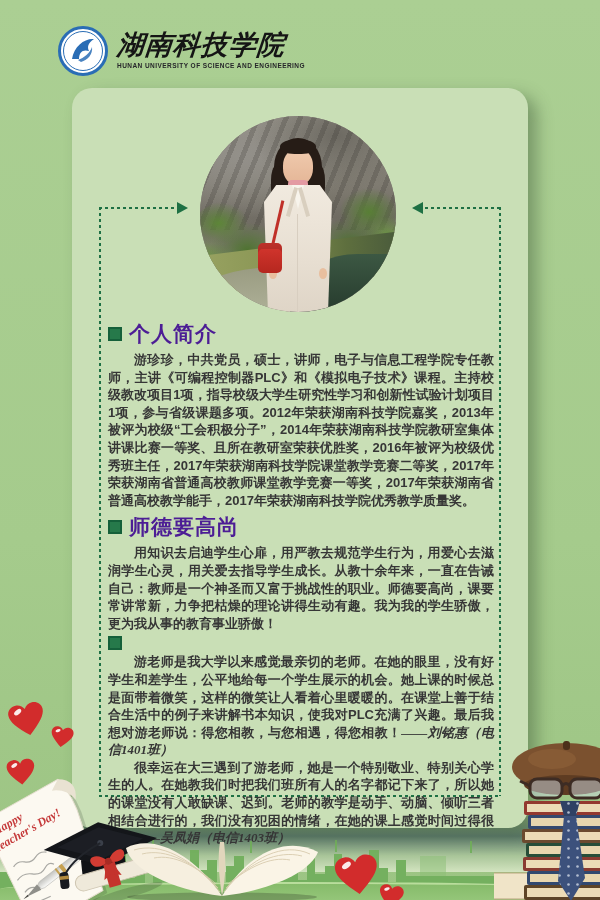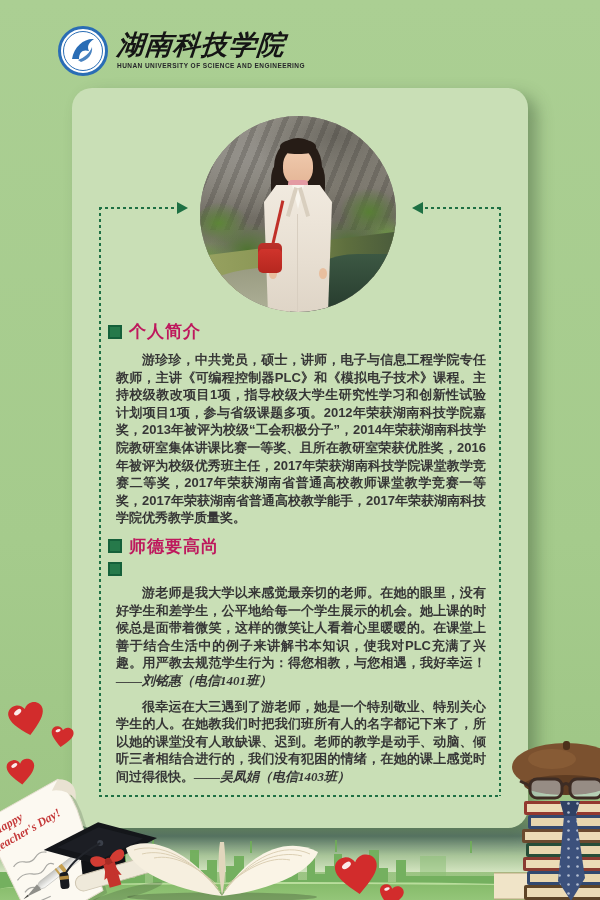--- a/index.html
+++ b/index.html
@@ -68,22 +68,22 @@
   .ph-hand-l{left:69px;top:152px;width:8px;height:11px;background:#e8bf9f;border-radius:50%;}
   .ph-hand-r{left:119px;top:152px;width:8px;height:11px;background:#e8bf9f;border-radius:50%;}
   .ph-strap{left:76px;top:84px;width:3px;height:48px;background:#c03028;transform:rotate(13deg);}
   .ph-bag{left:58px;top:127px;width:24px;height:30px;border-radius:5px;
     background:linear-gradient(#d6372f,#b5271f);box-shadow:inset 0 6px 0 rgba(0,0,0,.12);}
 
   
   .content{position:absolute;left:36px;top:228px;width:386px;color:#363636;}
   .sec-header{display:flex;align-items:center;gap:7px;margin:4px 0 3px;}
   .bullet{width:14px;height:14px;background:#26794a;border:2px solid #15603a;box-sizing:border-box;flex:0 0 auto;}
-  .sec-title{font-size:17px;font-weight:bold;color:#be185d;letter-spacing:1px;}
-  .para{margin:8px;text-indent:2em;text-align:justify;font-size:13px;line-height:17.6px;font-weight:600;}
+  .sec-title{font-size:21px;font-weight:bold;color:#4c1d95;letter-spacing:1px;}
+  .para{margin:0;text-indent:2em;text-align:justify;font-size:13px;line-height:17.6px;font-weight:600;}
   .attr{font-style:italic;font-weight:bold;font-family:"Liberation Serif","DejaVu Serif",serif;}
 
   
   .band{position:absolute;left:0;top:810px;width:600px;height:62px;z-index:1;
     background:linear-gradient(180deg,rgba(166,204,142,0) 0%,#5d7a6b 42%,#a9c599 74%,#d3e4c0 100%);}
   .skyline{position:absolute;left:0;top:838px;width:600px;height:62px;z-index:1;}
   .grass{position:absolute;left:0;top:882px;width:600px;height:18px;z-index:1;
     border-top:2px solid #b9dd9c;border-radius:100% 100% 0 0/14px 14px 0 0;
     background:linear-gradient(180deg,#86bb6a,#96c77b);}
 
@@ -181,26 +181,27 @@
       <div class="sec-header">
         <span class="bullet"></span>
         <span class="sec-title">个人简介</span>
       </div>
       <p class="para">游珍珍，中共党员，硕士，讲师，电子与信息工程学院专任教师，主讲《可编程控制器PLC》和《模拟电子技术》课程。主持校级教改项目1项，指导校级大学生研究性学习和创新性试验计划项目1项，参与省级课题多项。2012年荣获湖南科技学院嘉奖，2013年被评为校级“工会积极分子”，2014年荣获湖南科技学院教研室集体讲课比赛一等奖、且所在教研室荣获优胜奖，2016年被评为校级优秀班主任，2017年荣获湖南科技学院课堂教学竞赛二等奖，2017年荣获湖南省普通高校教师课堂教学竞赛一等奖，2017年荣获湖南省普通高校教学能手，2017年荣获湖南科技学院优秀教学质量奖。</p>
 
       <div class="sec-header">
         <span class="bullet"></span>
         <span class="sec-title">师德要高尚</span>
       </div>
+      <p class="para">用知识去启迪学生心扉，用严教去规范学生行为，用爱心去滋润学生心灵，用关爱去指导学生成长。从教十余年来，一直在告诫自己：教师是一个神圣而又富于挑战性的职业。师德要高尚，课要常讲常新，力争把枯燥的理论讲得生动有趣。我为我的学生骄傲，更为我从事的教育事业骄傲！</p>
 
       <div class="sec-header">
         <span class="bullet"></span>
       </div>
       <p class="para">
-        <span>游老师是我大学以来感觉最亲切的老师。在她的眼里，没有好学生和差学生，公平地给每一个学生展示的机会。她上课的时候总是面带着微笑，这样的微笑让人看着心里暖暖的。在课堂上善于结合生活中的例子来讲解书本知识，使我对PLC充满了兴趣。用严教去规范学生行为：得您相教，与您相遇，我好幸运！</span><span class="attr">——刘铭惠（电信1401班）</span>
+        <span>游老师是我大学以来感觉最亲切的老师。在她的眼里，没有好学生和差学生，公平地给每一个学生展示的机会。她上课的时候总是面带着微笑，这样的微笑让人看着心里暖暖的。在课堂上善于结合生活中的例子来讲解书本知识，使我对PLC充满了兴趣。最后我想对游老师说：得您相教，与您相遇，得您相教！</span><span class="attr">——刘铭惠（电信1401班）</span>
       </p>
       <p class="para">
         <span>很幸运在大三遇到了游老师，她是一个特别敬业、特别关心学生的人。在她教我们时把我们班所有人的名字都记下来了，所以她的课堂没有人敢缺课、迟到。老师的教学是动手、动脑、倾听三者相结合进行的，我们没有犯困的情绪，在她的课上感觉时间过得很快。</span><span class="attr">——吴凤娟（电信1403班）</span>
       </p>
     </div>
   </div>
 
   <svg class="dec heart z5" style="left:8px;top:702px;width:38px;height:35px;transform:rotate(-12deg)" viewBox="0 0 100 92">
       <use href="#heartShape"></use>
     </svg>

